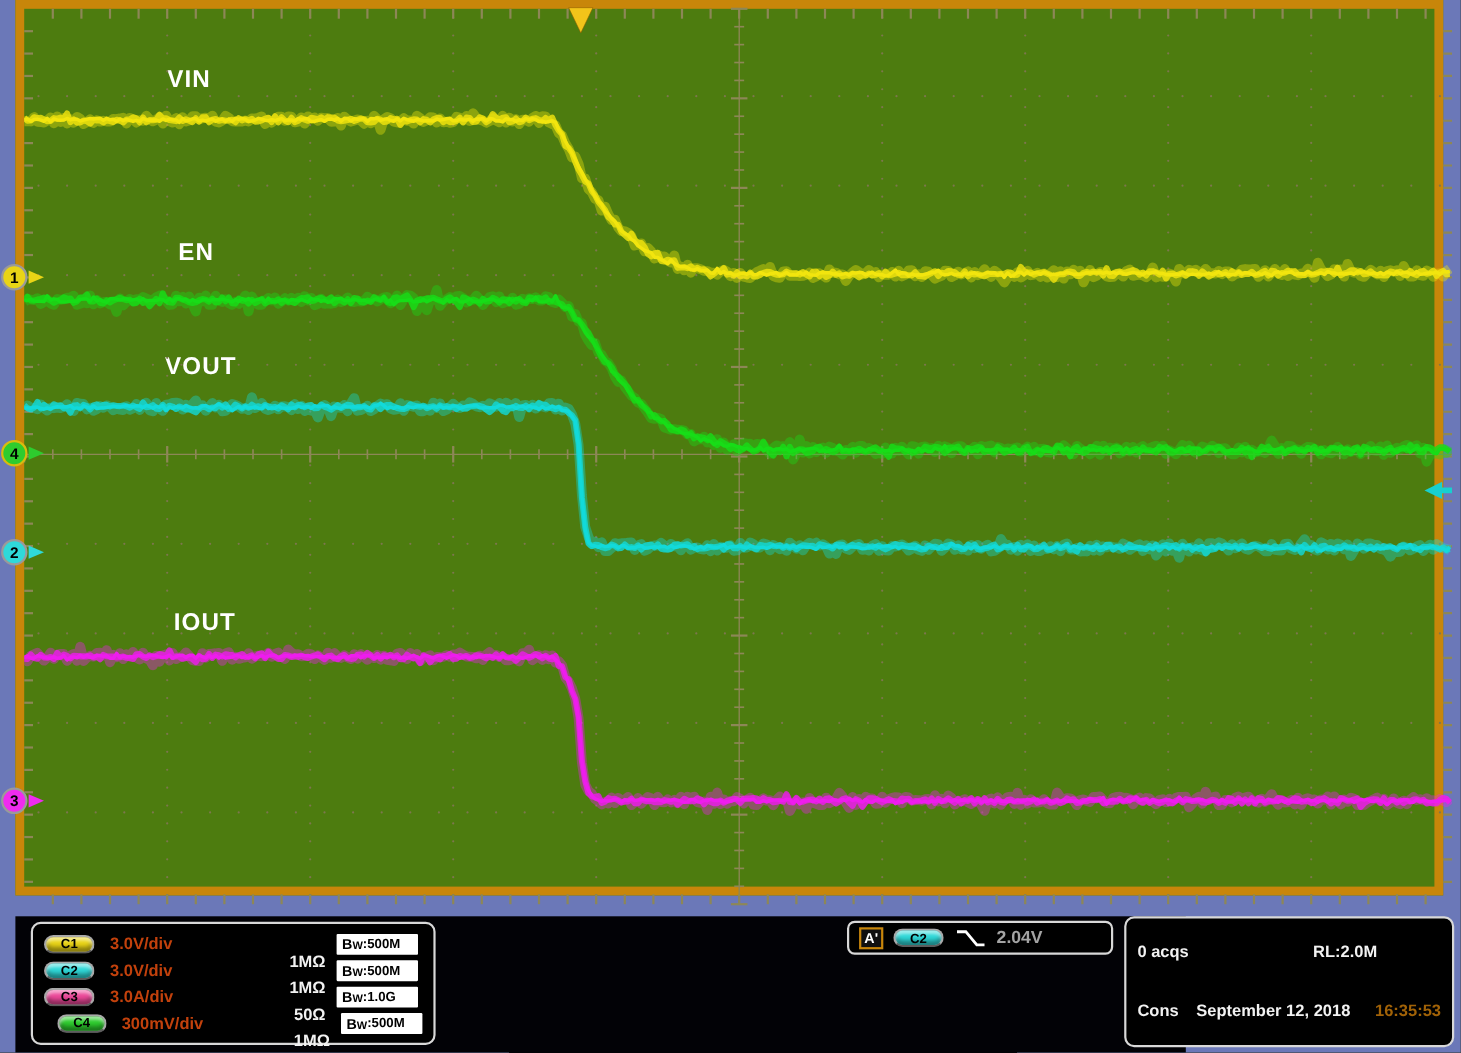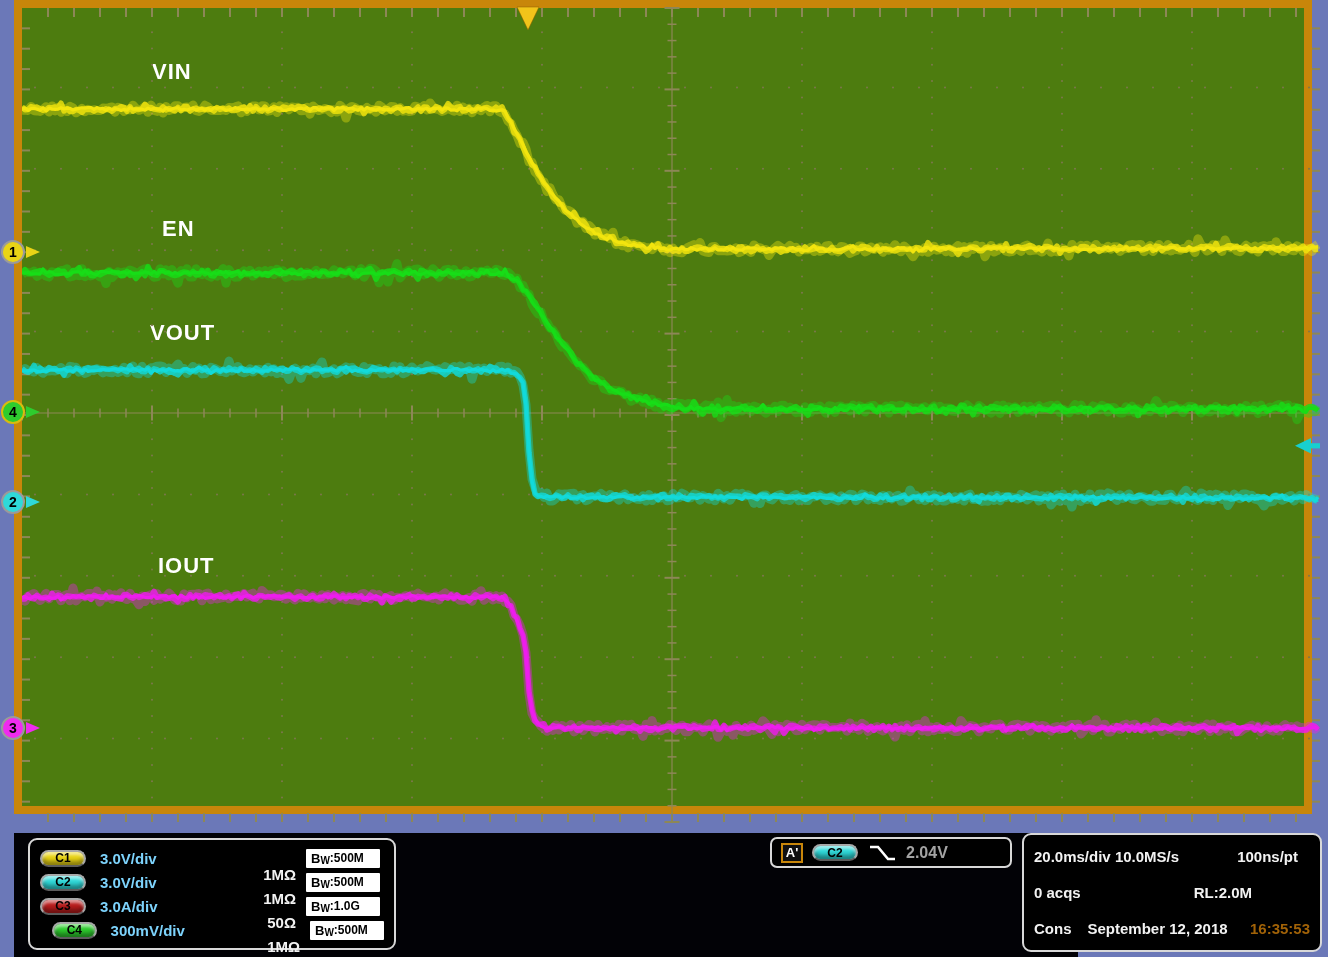--- a/index.html
+++ b/index.html
@@ -20,21 +20,21 @@
                  border-top:6px solid transparent;border-bottom:6px solid transparent;}
   
   .statusbar{position:absolute;left:14px;top:833px;width:1064px;height:124px;background:#020206;z-index:1;}
   .panel{position:absolute;background:#000;border:2px solid #d8d8d8;border-radius:9px;}
   .panel-ch{left:14px;top:5px;width:368px;height:112px;padding:6px 10px;
             display:flex;flex-direction:column;justify-content:space-between;}
   .ch-row{display:flex;align-items:center;height:24px;}
   .pill{width:46px;height:17px;border-radius:9px;border:2px solid #a8a8a8;border-bottom-color:#5d5d5d;
         color:#000;font-weight:bold;font-size:12px;display:flex;align-items:center;justify-content:center;
         box-shadow:inset 0 3px 3px rgba(255,255,255,.55), inset 0 -4px 4px rgba(0,0,0,.42);}
-  .ch-scale{color:#7dd3fc;font-weight:bold;font-size:15px;margin-left:14px;width:138px;}
+  .ch-scale{color:#c2410c;font-weight:bold;font-size:15px;margin-left:14px;width:138px;}
   .ch-imp{color:#f2f2f2;font-weight:bold;font-size:15px;width:58px;text-align:right;margin-right:10px;margin-top:32px;}
   .bw-box{background:#fff;color:#000;font-weight:bold;height:19px;padding:0 5px;min-width:74px;
           display:flex;align-items:center;border-radius:1px;}
   .bw-b{font-size:13px;line-height:1;}
   .bw-w{font-size:10px;position:relative;top:3px;line-height:1;}
   .bw-v{font-size:12px;line-height:1;}
   .panel-trig{left:756px;top:4px;width:242px;height:31px;border-radius:7px;
               display:flex;align-items:center;gap:9px;padding:0 9px;}
   .badge{width:22px;height:20px;border:2px solid #c8860a;background:#101010;color:#fff;
          font-weight:bold;font-size:13px;display:flex;align-items:center;justify-content:center;}
@@ -1208,21 +1208,21 @@
         <span class="pill" style="background: rgb(47, 217, 217);">C2</span>
         <span class="ch-scale">3.0V/div</span>
         <span class="ch-imp">1MΩ</span>
         <span class="bw-box">
             <span class="bw-b">B</span>
             <span class="bw-w">W</span>
             <span class="bw-v">:500M</span>
           </span>
       </div>
       <div class="ch-row">
-        <span class="pill" style="background: #b91c1c;">C3</span>
+        <span class="pill" style="background: #ec4899;">C3</span>
         <span class="ch-scale">3.0A/div</span>
         <span class="ch-imp">50Ω</span>
         <span class="bw-box">
             <span class="bw-b">B</span>
             <span class="bw-w">W</span>
             <span class="bw-v">:1.0G</span>
           </span>
       </div>
       <div class="ch-row">
         <span class="pill" style="background: rgb(46, 204, 46); margin-left: 12px;">C4</span>
@@ -1240,25 +1240,20 @@
       <span class="badge">A'</span>
       <span class="pill" style="background: rgb(47, 217, 217);">C2</span>
       <svg width="30" height="20">
         <path d="M3 4 H11 L21 16 H28" stroke="#fff" stroke-width="2.6" fill="none"></path>
       </svg>
       <span class="trig-level">2.04V</span>
     </div>
 
     <div class="panel panel-acq">
       <div class="acq-row">
-        <span>20.0ms/div 10.0MS/s</span>
-        <span class="sp"></span>
-        <span class="mr12">100ns/pt</span>
-      </div>
-      <div class="acq-row">
         <span>0 acqs</span>
         <span class="sp"></span>
         <span class="mr42">RL:2.0M</span>
       </div>
       <div class="acq-row">
         <span>Cons</span>
         <span class="ml16">September 12, 2018</span>
         <span class="mla orange">16:35:53</span>
       </div>
     </div>

